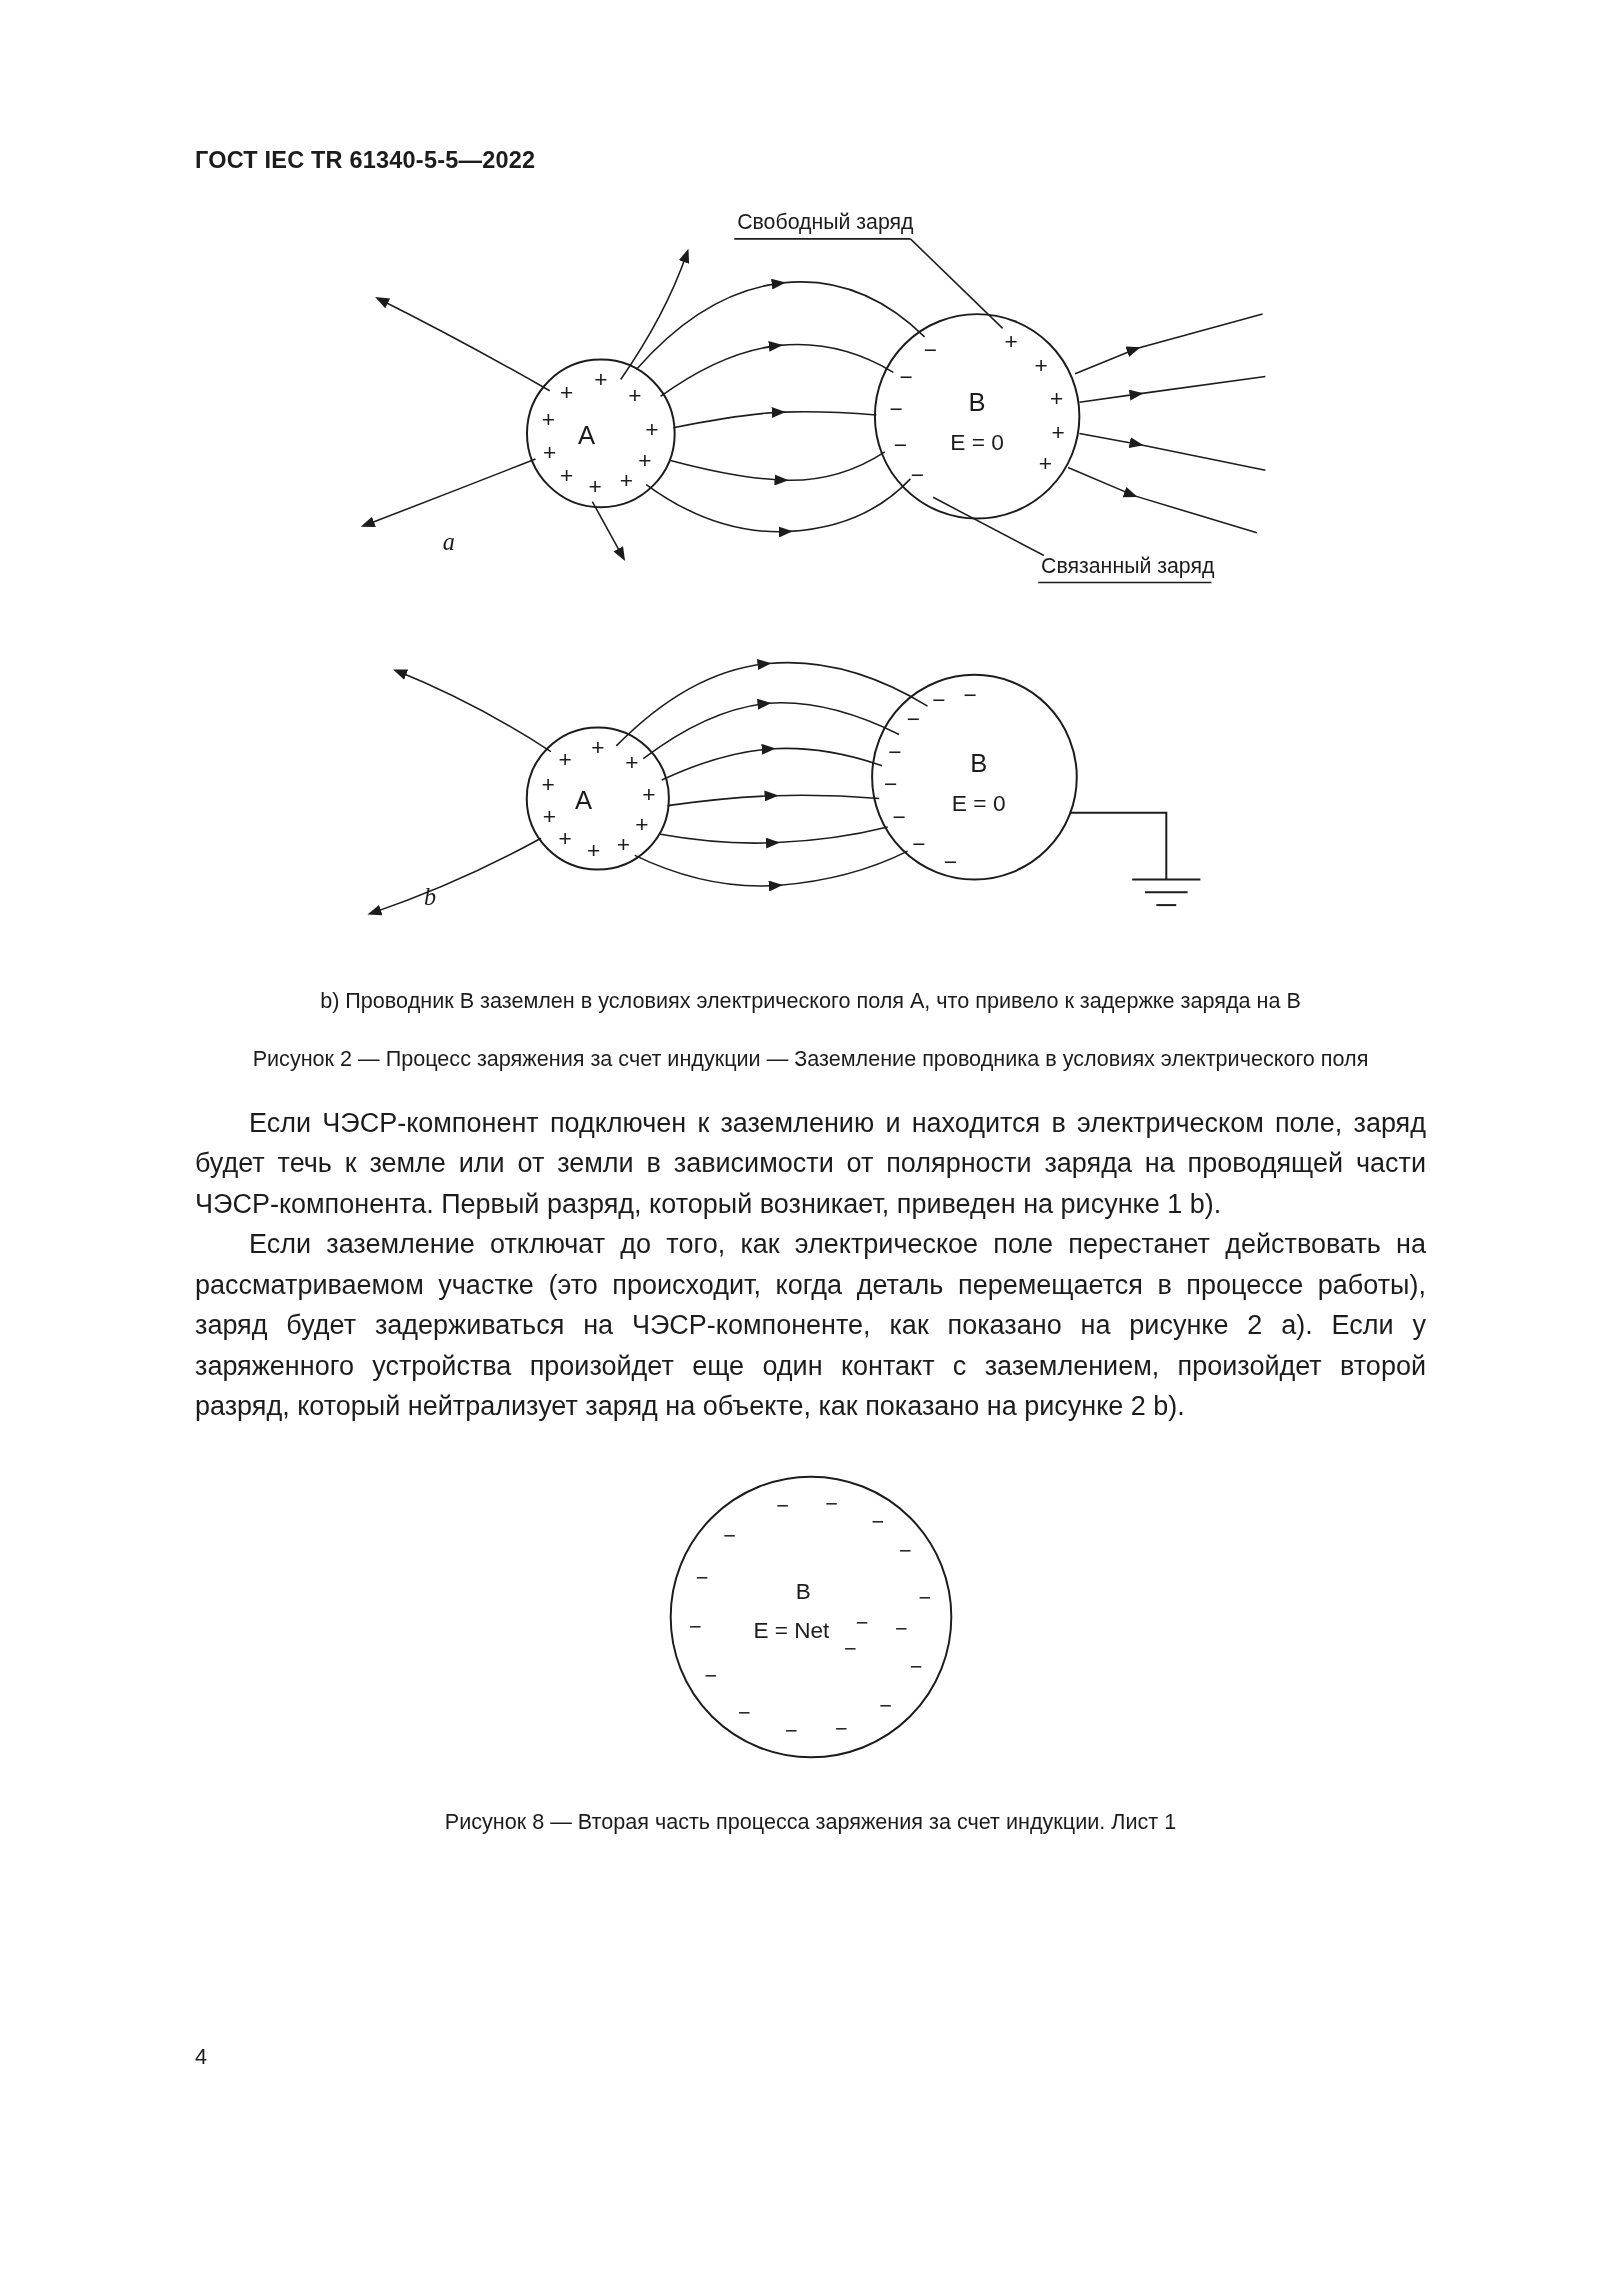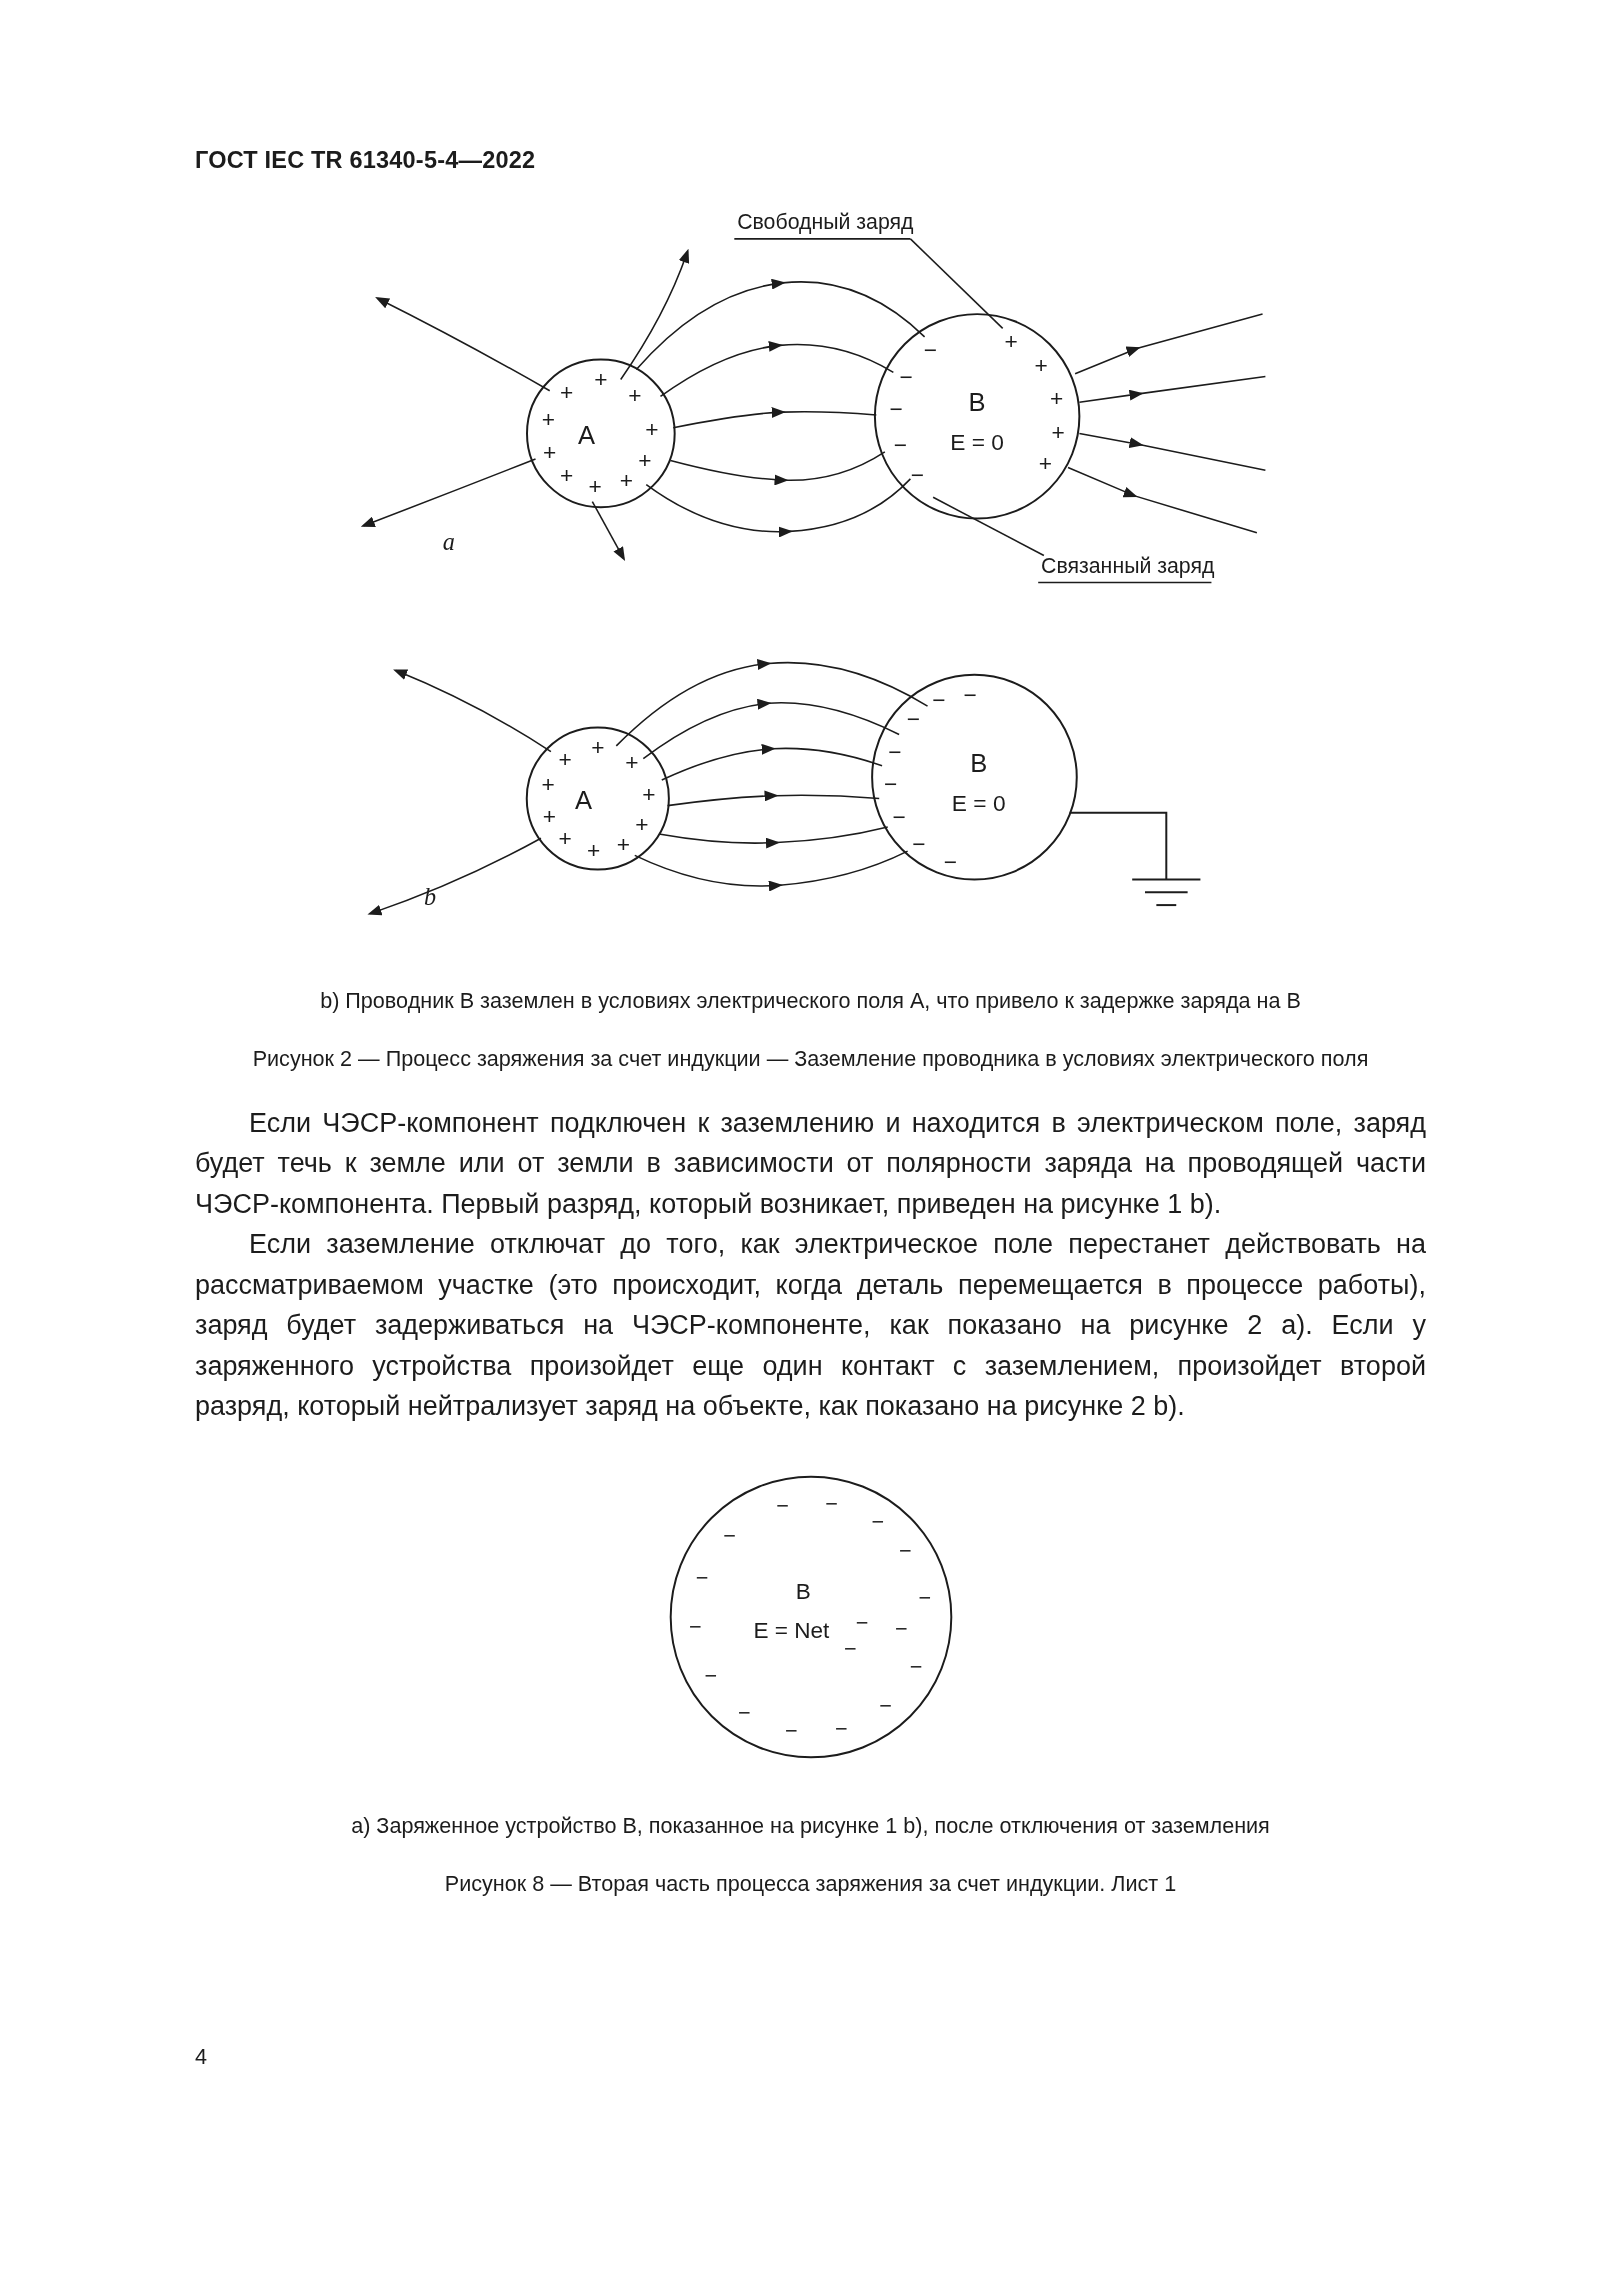--- a/index.html
+++ b/index.html
@@ -38,21 +38,21 @@
   .ann-label { font-size:15px; }
   .sub-label { font-size:17px; font-style:italic; font-family:"Liberation Serif", serif; text-anchor:middle; }
   .fig2-charge { font-size:22px; text-anchor:middle; dominant-baseline:central; }
   .fig2-label  { font-size:23px; text-anchor:middle; dominant-baseline:central; }
 </style>
 </head>
 <body>
 
 <div class="page">
 
-  <div class="doc-header">ГОСТ IEC TR 61340-5-4—2022</div>
+  <div class="doc-header">ГОСТ IEC TR 61340-5-5—2022</div>
 
   <div class="figure-block fig1a-block">
     <svg width="938" height="426" viewBox="0 0 660 300">
       <defs>
         <marker id="ar1" markerWidth="9" markerHeight="7" refX="7" refY="3.5" orient="auto">
           <path d="M0,0 L9,3.5 L0,7 Z" fill="#1c1c1c"></path>
         </marker>
       </defs>
 
       <g>
@@ -218,20 +218,19 @@
         <text class="fig2-charge" x="276" y="140">−</text>
         <text class="fig2-charge" x="256" y="92">−</text>
         <text class="fig2-charge" x="228" y="63">−</text>
         <text class="fig2-charge" x="212" y="166">−</text>
         <text class="fig2-charge" x="252" y="172">−</text>
         <text class="fig2-charge" x="200" y="192">−</text>
       </g>
     </svg>
   </div>
 
-  <div class="caption caption-2a">a) Заряженное устройство B, показанное на рисунке 1 b), после отключения от заземления</div>
 
   <div class="caption fig2-title">Рисунок 8 — Вторая часть процесса заряжения за счет индукции. Лист 1</div>
 
   <div class="page-number">4</div>
 
 </div>
 
 
 </body></html>

